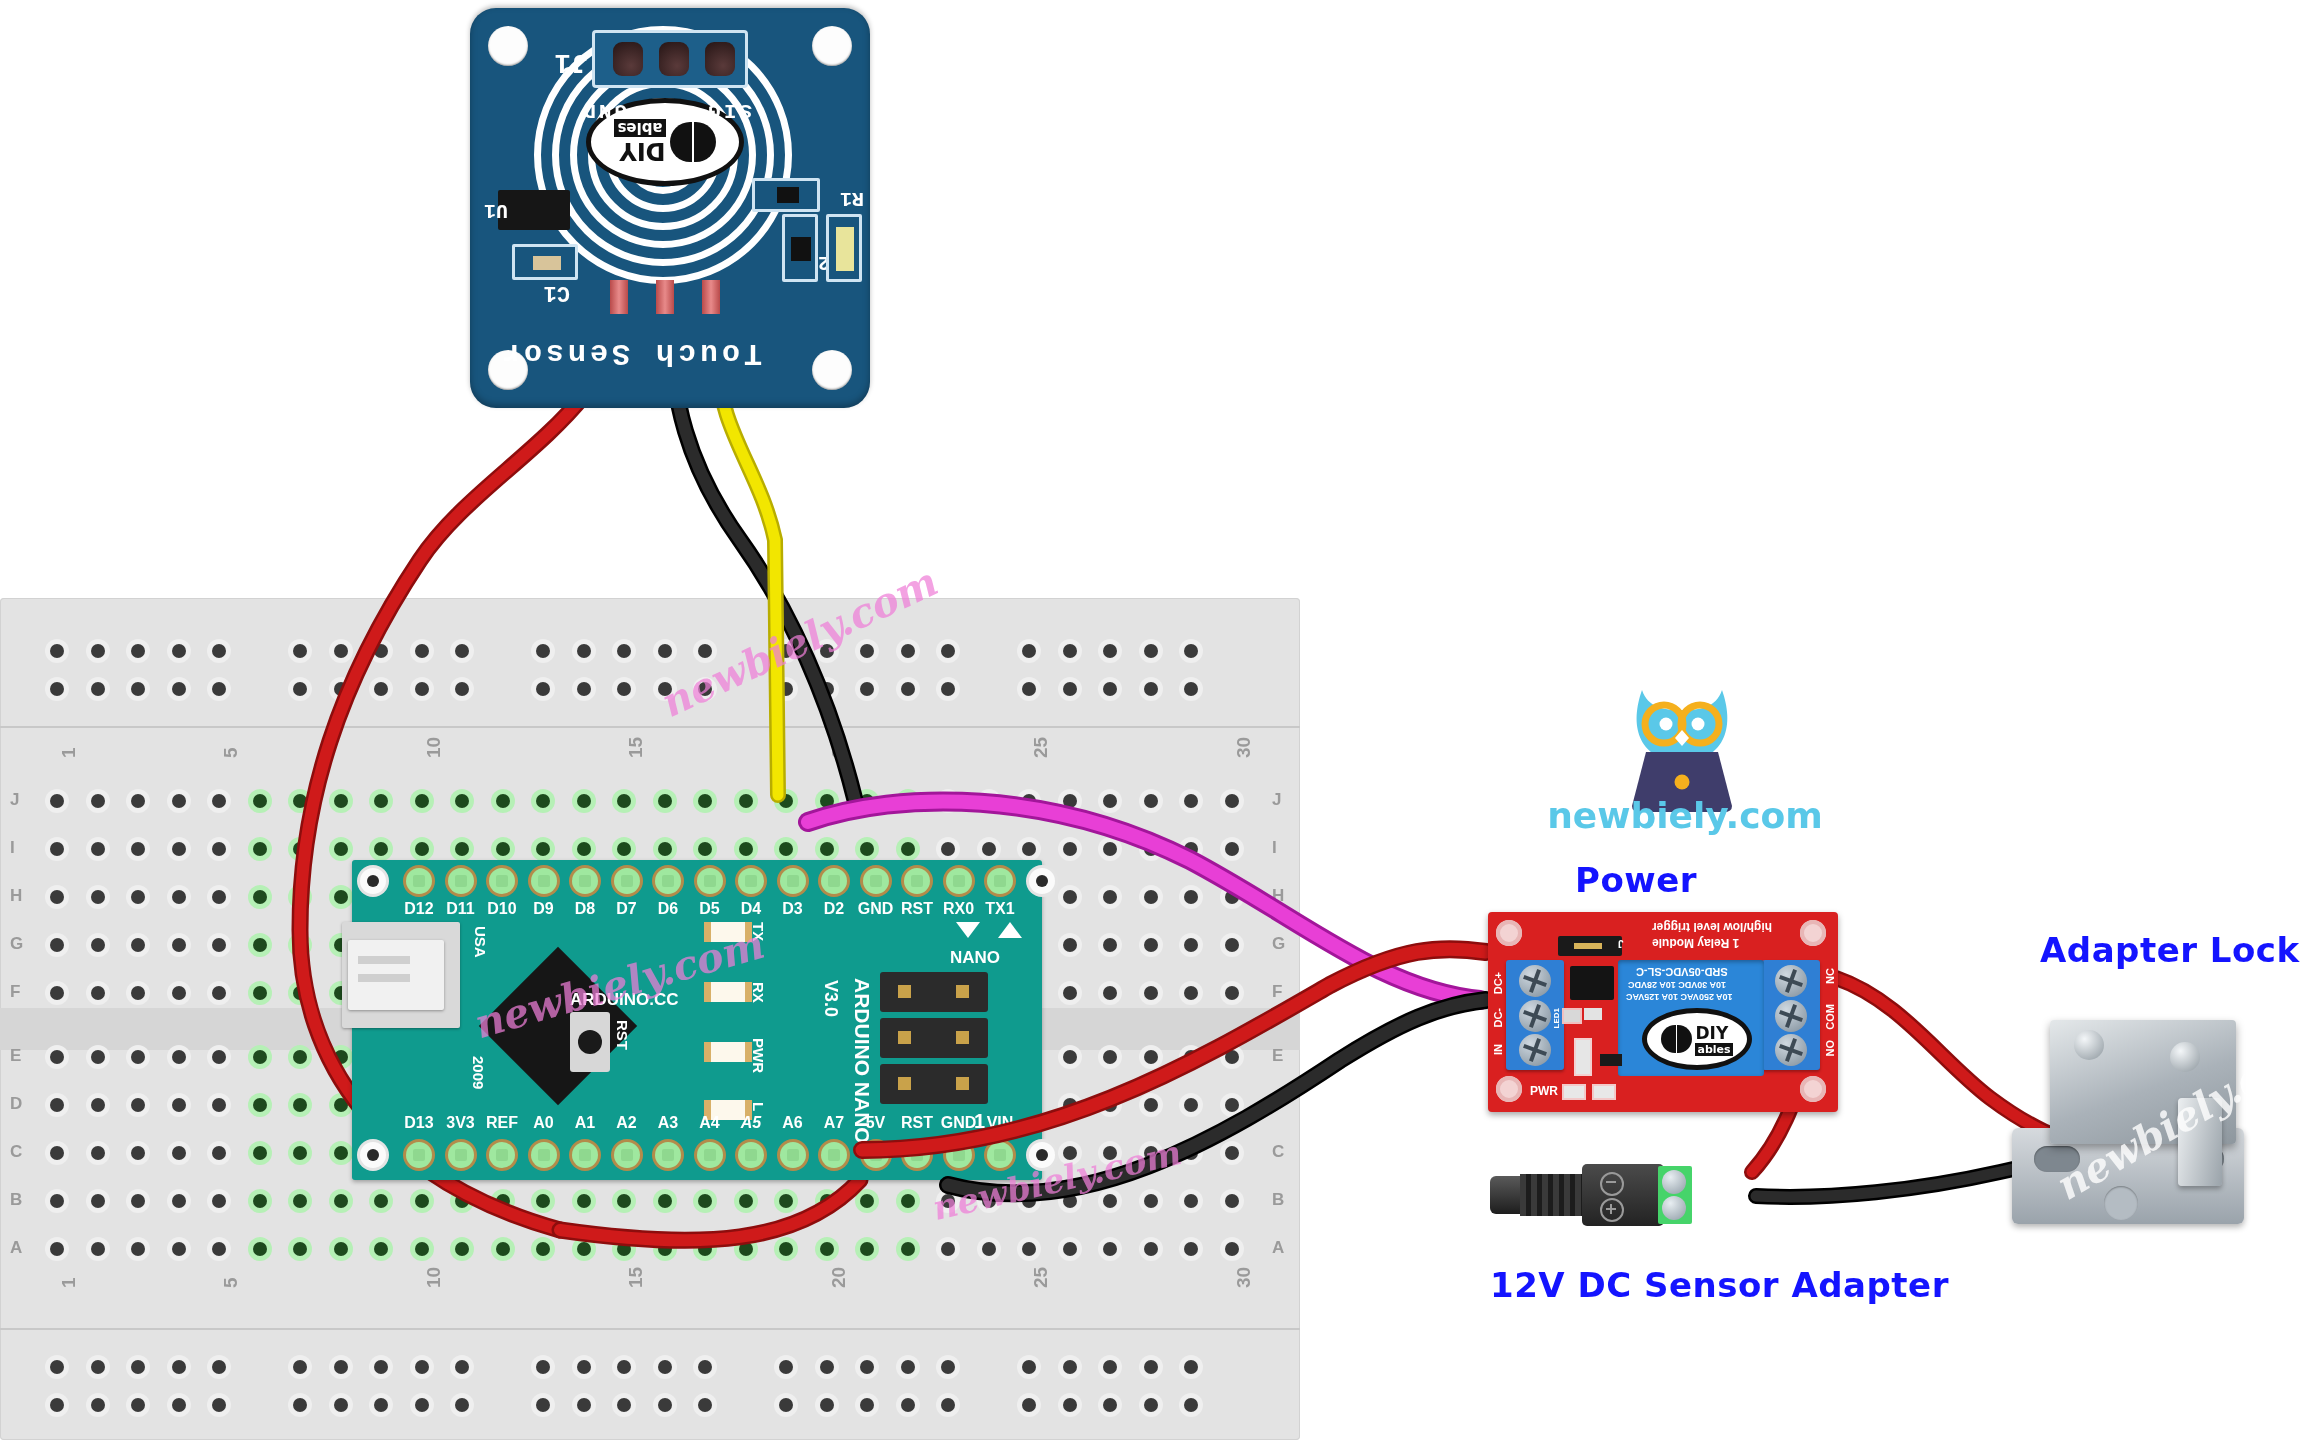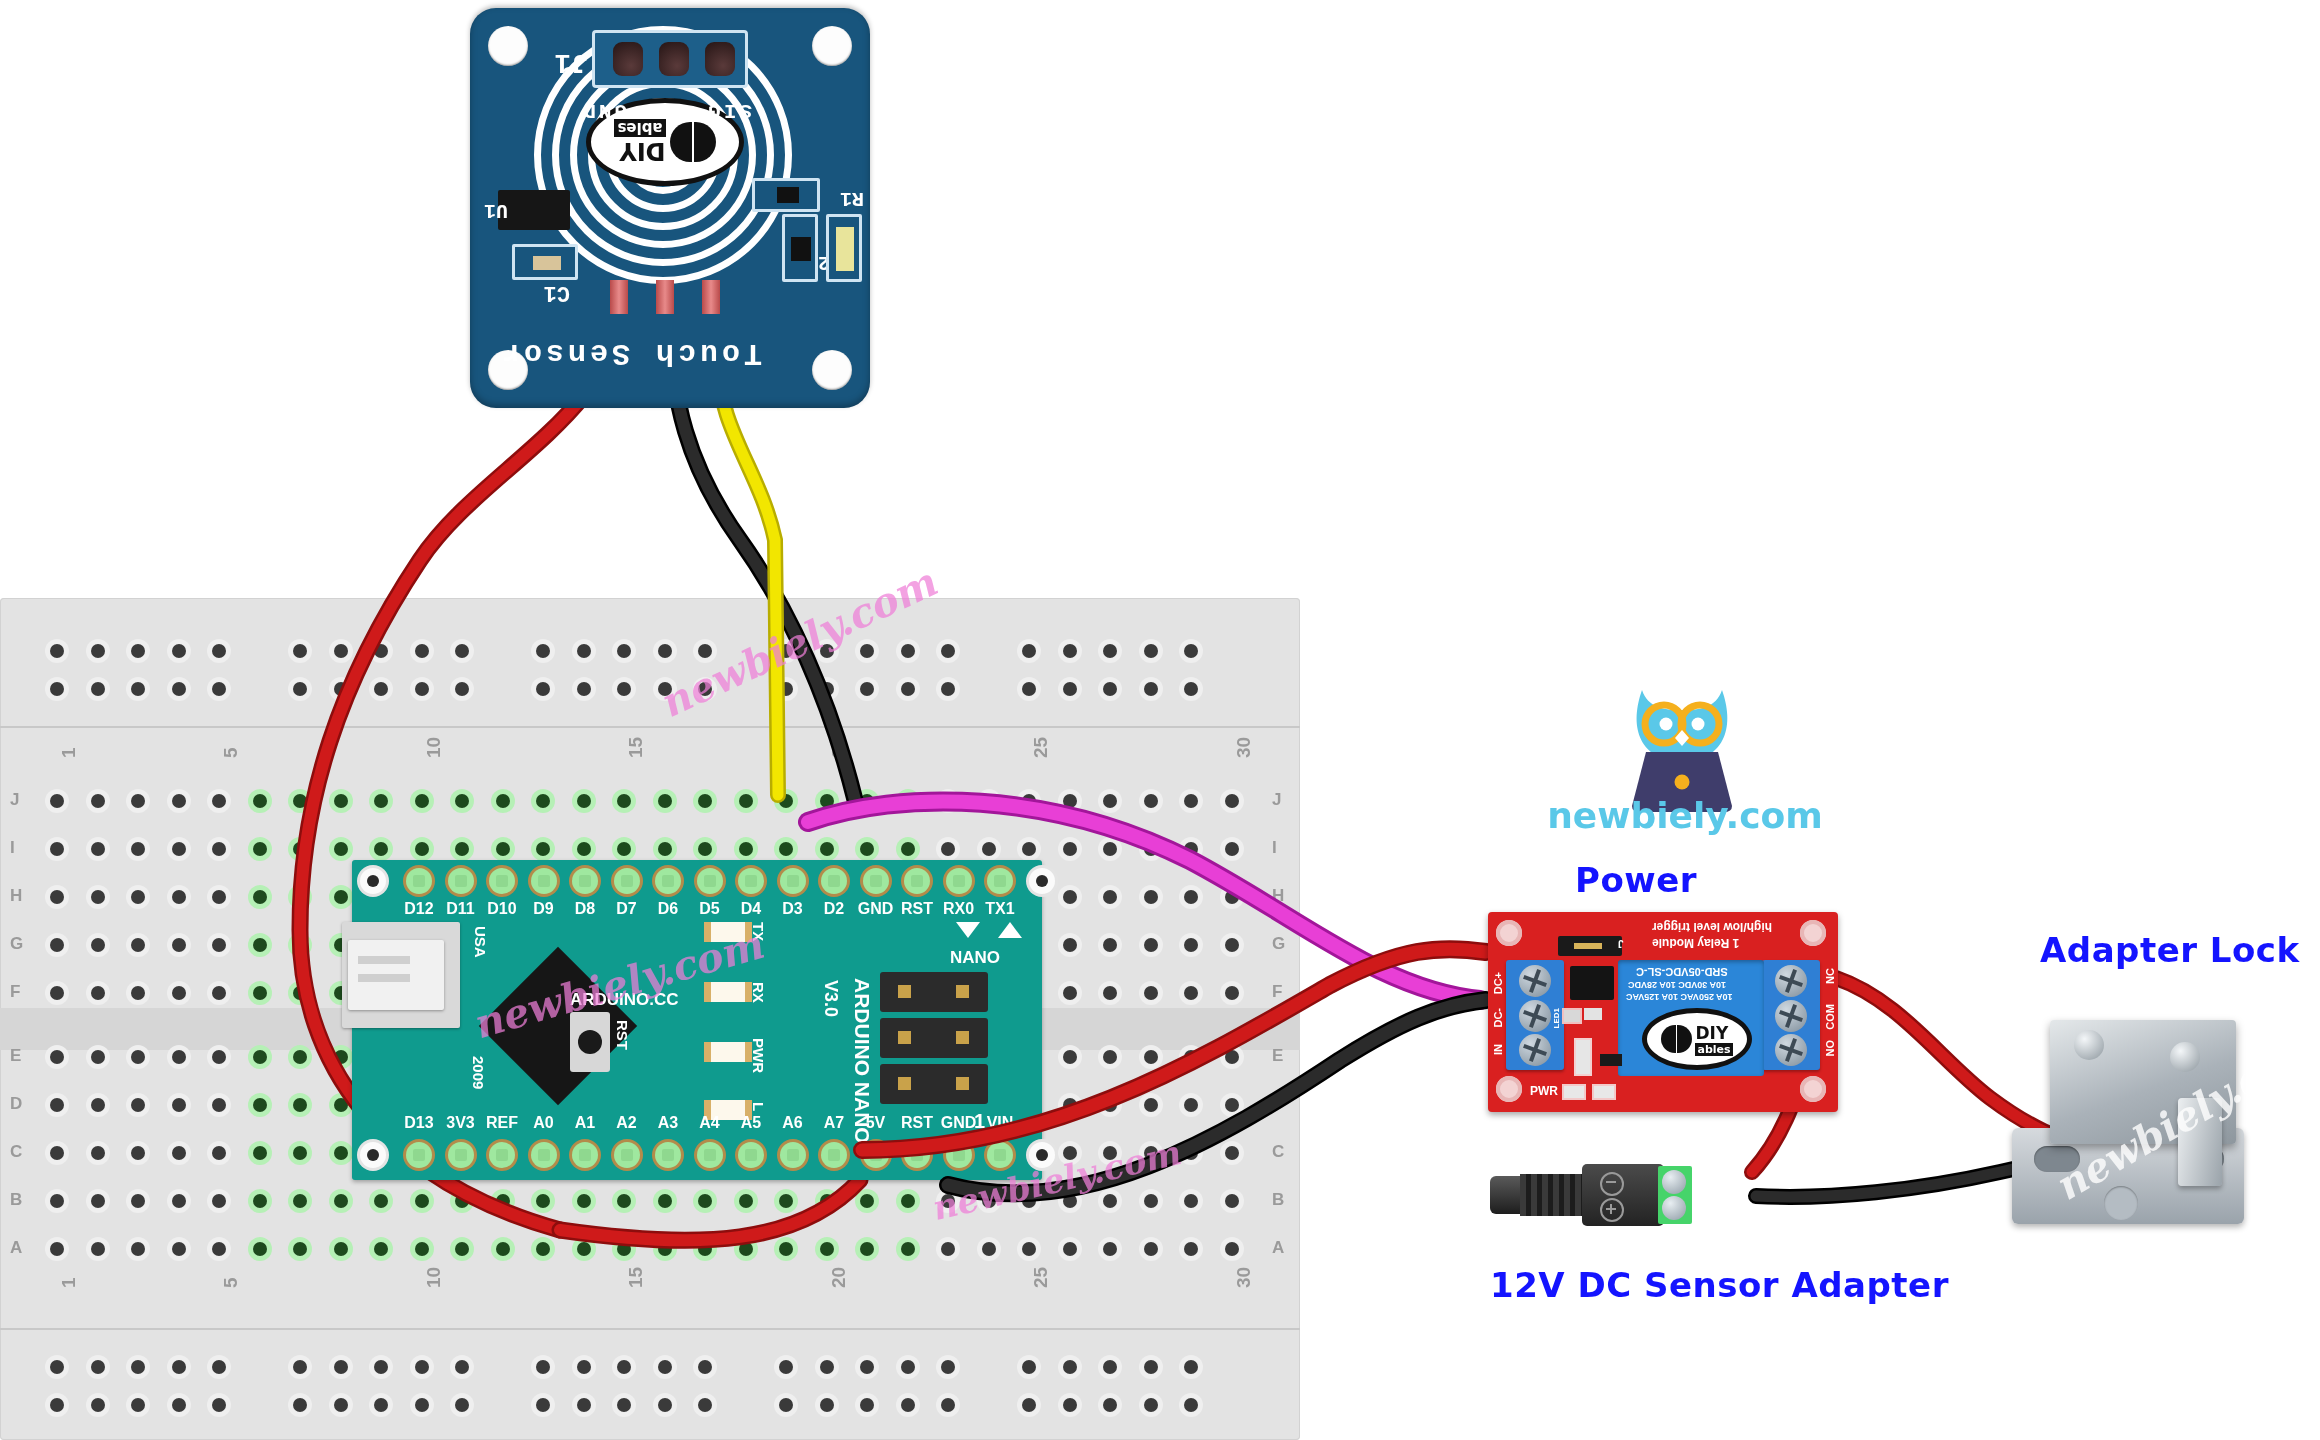--- a/index.html
+++ b/index.html
@@ -789,21 +789,21 @@
             <i></i>
           </div>
           <span class="nano-lbl" style="left: 297px; top: 254px; width: 38px; text-align: center;">A3</span>
           <div class="nano-pad" style="left: 344.5px; top: 282px;">
             <i></i>
           </div>
           <span class="nano-lbl" style="left: 338.5px; top: 254px; width: 38px; text-align: center;">A4</span>
           <div class="nano-pad" style="left: 386px; top: 282px;">
             <i></i>
           </div>
-          <span class="nano-lbl" style="left: 380px; top: 254px; width: 38px; text-align: center;">A5</span>
+          <span class="nano-lbl" style="left: 380px; top: 254px; width: 38px; text-align: center; font-style: italic;">A5</span>
           <div class="nano-pad" style="left: 427.5px; top: 282px;">
             <i></i>
           </div>
           <span class="nano-lbl" style="left: 421.5px; top: 254px; width: 38px; text-align: center;">A6</span>
           <div class="nano-pad" style="left: 469px; top: 282px;">
             <i></i>
           </div>
           <span class="nano-lbl" style="left: 463px; top: 254px; width: 38px; text-align: center;">A7</span>
           <div class="nano-pad" style="left: 510.5px; top: 282px;">
             <i></i>

